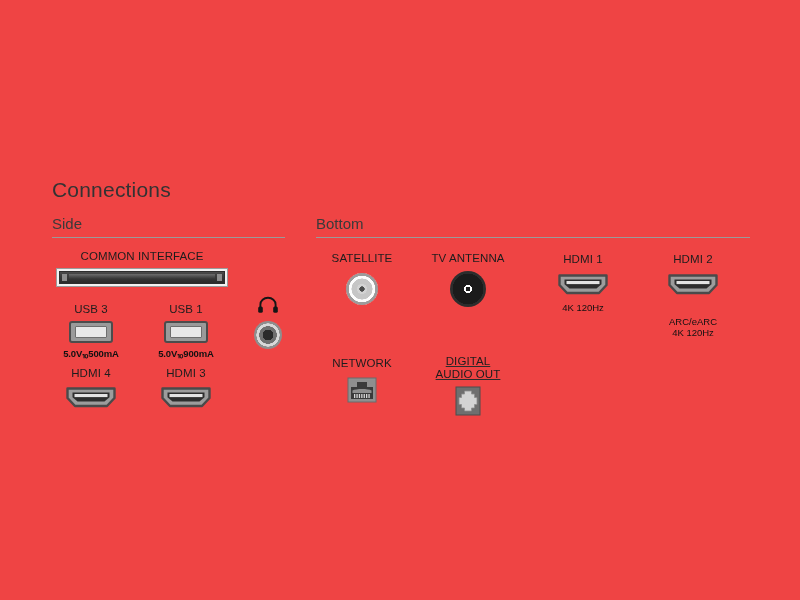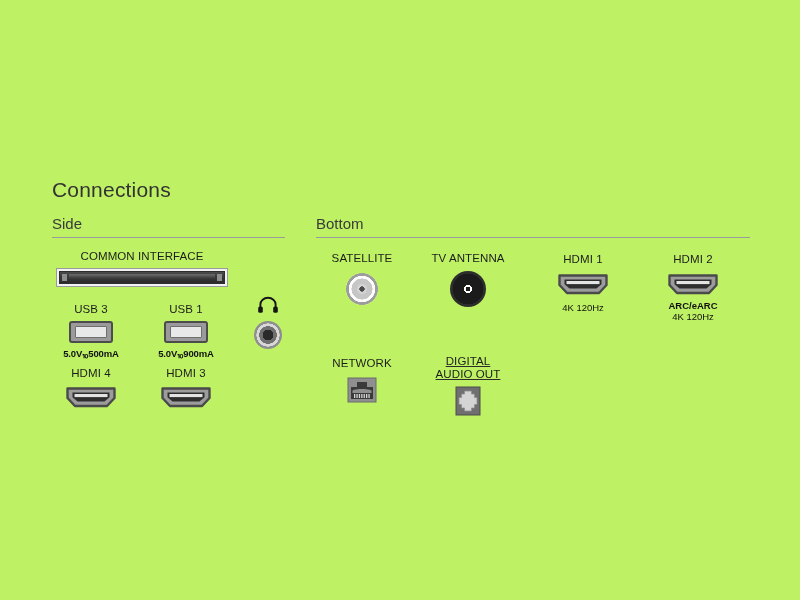--- a/index.html
+++ b/index.html
@@ -8,21 +8,21 @@
     width: 800px; height: 600px;
     background: #ffffff;
     font-family: "Liberation Sans", sans-serif;
     color: #2b2b2b;
     overflow: hidden;
   }
   #page {
     position: relative;
     width: 800px;
     height: 600px;
-    background: #bef264;
+    background: #ef4444;
   }
 
   
   .page-title {
     position: absolute;
     left: 52px; top: 178px;
     font-size: 21px;
     font-weight: 300;
     letter-spacing: 0.2px;
     color: #333333;
@@ -301,21 +301,21 @@
       <div class="port-label">HDMI 2</div>
       <div class="port-art" style="margin-top:6px;">
         <div class="hdmi-wrap">
           <svg viewBox="0 0 52 24" width="52" height="24">
             <path d="M2.5 3.5 H49.5 V13 L42 21 H10 L2.5 13 Z" fill="#9c9c9c" stroke="#4a4a4a" stroke-width="2.4" stroke-linejoin="round"></path>
             <path d="M7.5 7.5 H44.5 V12.2 L39.5 16.6 H12.5 L7.5 12.2 Z" fill="#2e2e2e"></path>
             <rect x="9.5" y="9" width="33" height="3.1" fill="#e3e3e3"></rect>
           </svg>
         </div>
       </div>
-      <div class="port-note" style="margin-top:4px;font-weight:bold;">ARC/eARC</div>
+      <div class="port-note" style="margin-top:20px;">ARC/eARC</div>
       <div class="port-note">4K 120Hz</div>
     </div>
 
     <div class="port-group" style="left:315px; top:357px; width:94px;">
       <div class="port-label">NETWORK</div>
       <div class="port-art" style="margin-top:7px;">
         <div class="rj45">
           <svg viewBox="0 0 30 26" width="30" height="26">
             <rect x="1" y="1" width="28" height="24" fill="#8f8f8f" stroke="#6a6a6a" stroke-width="1"></rect>
             <path d="M4 22 V10 H10 V5 H20 V10 H26 V22 Z" fill="#3a3a3a"></path>

